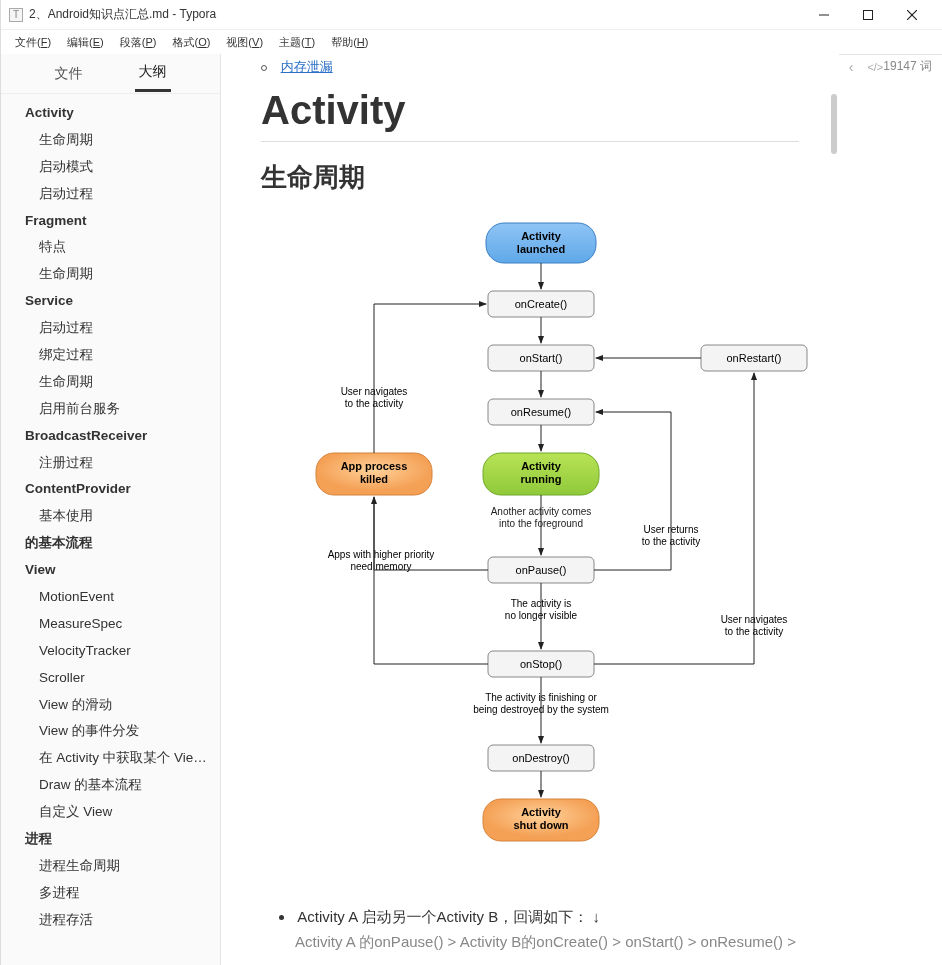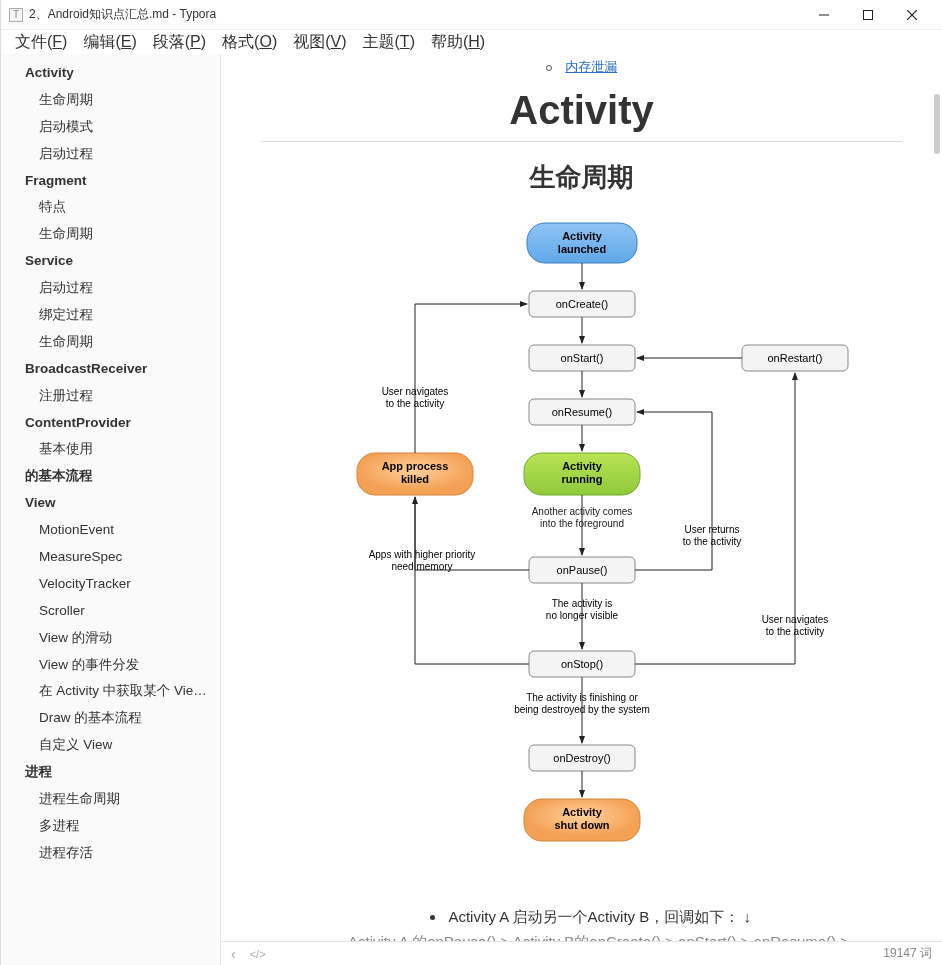--- a/index.html
+++ b/index.html
@@ -3,33 +3,33 @@
 <meta charset="utf-8">
 <style>
 * { margin:0; padding:0; box-sizing:border-box; }
 body { font-family:"Microsoft YaHei",-apple-system,BlinkMacSystemFont,"Segoe UI",sans-serif; font-size:13px; color:#333; background:#fff; width:942px; height:965px; overflow:hidden; display:flex; flex-direction:column; border-left:1px solid #ddd;}
 .titlebar { height:30px; background:#fff; display:flex; align-items:center; padding:0 8px; border-bottom:1px solid #eee;}
 .titlebar .icon { width:14px; height:14px; margin-right:6px; color:#888; font-size:10px; display:flex; align-items:center; justify-content:center; border:1px solid #aaa; background:#f5f5f5;}
 .titlebar .title { flex:1; font-size:12px; color:#333;}
 .win-controls { display:flex; }
 .win-btn { width:44px; height:28px; display:flex; align-items:center; justify-content:center; font-size:10px; color:#222;}
 .win-btn svg { width:10px; height:10px; }
-.menubar { height:24px; display:flex; align-items:center; padding:2px 8px; gap:4px; font-size:16px; color:#333;}
+.menubar { height:24px; display:flex; align-items:center; padding:2px 8px; gap:4px; font-size:11px; color:#333;}
 .menubar .menu-item { padding:2px 6px; }
 .menubar .menu-item u { text-decoration:underline; }
 .main { flex:1; display:flex; overflow:hidden;}
 .sidebar { width:220px; border-right:1px solid #e4e4e4; display:flex; flex-direction:column; background:#fafafa;}
 .side-tabs { display:flex; height:40px; align-items:center; justify-content:center; gap:48px; border-bottom:1px solid #eee;}
 .side-tab { font-size:14px; color:#555; padding:8px 4px;}
 .side-tab.active { color:#222; border-bottom:3px solid #333; font-weight:500;}
 .outline { flex:1; overflow-y:auto; padding:6px 0 20px 0;}
 .outline .item { padding:4px 8px 4px 24px; font-size:13.5px; color:#333; line-height:1.4; cursor:pointer; white-space:nowrap; overflow:hidden; text-overflow:ellipsis;}
 .outline .item.lvl1 { padding-left:24px; font-weight:bold;}
 .outline .item.lvl2 { padding-left:38px;}
-.content { flex:1; display:flex; flex-direction:column; overflow:hidden;text-align:center;}
+.content { flex:1; display:flex; flex-direction:row; overflow:hidden;}
 .editor { flex:1; overflow-y:auto; padding:0 40px 20px 40px; position:relative;}
 .memleak { margin-left:60px; margin-top:6px; color:#2a6fc8; text-decoration:underline;}
 .memleak-bullet { display:inline-block; width:6px; height:6px; border:1px solid #555; border-radius:50%; margin-right:10px; vertical-align:middle;}
 h1.activity { font-size:40px; font-weight:bold; color:#333; margin-top:12px; padding-bottom:8px; border-bottom:1px solid #ddd;}
 h2.lifecycle { font-size:26px; font-weight:bold; color:#333; margin-top:18px;}
 .diagram { margin:20px auto 0; width:560px; position:relative;}
 .statusbar { height:24px; border-top:1px solid #e4e4e4; display:flex; align-items:center; padding:0 10px; font-size:12px; color:#888;}
 .statusbar .left-icons { display:flex; gap:14px; align-items:center; color:#aaa;}
 .statusbar .wc { margin-left:auto;}
 .scroll-ind { position:absolute; right:2px; top:40px; width:6px; height:60px; background:#ccc; border-radius:3px;}
@@ -65,32 +65,37 @@
     <span class="menu-item">编辑(<u>E</u>)</span>
     <span class="menu-item">段落(<u>P</u>)</span>
     <span class="menu-item">格式(<u>O</u>)</span>
     <span class="menu-item">视图(<u>V</u>)</span>
     <span class="menu-item">主题(<u>T</u>)</span>
     <span class="menu-item">帮助(<u>H</u>)</span>
   </div>
 
 <div class="main">
   <div class="sidebar">
+    <div class="side-tabs">
+      <div class="side-tab">文件</div>
+      <div class="side-tab active">大纲</div>
+    </div>
     <div class="outline" id="outline">
         <div class="item lvl1">Activity</div>
         <div class="item lvl2">生命周期</div>
         <div class="item lvl2">启动模式</div>
         <div class="item lvl2">启动过程</div>
         <div class="item lvl1">Fragment</div>
         <div class="item lvl2">特点</div>
         <div class="item lvl2">生命周期</div>
         <div class="item lvl1">Service</div>
         <div class="item lvl2">启动过程</div>
         <div class="item lvl2">绑定过程</div>
         <div class="item lvl2">生命周期</div>
+        <div class="item lvl2">启用前台服务</div>
         <div class="item lvl1">BroadcastReceiver</div>
         <div class="item lvl2">注册过程</div>
         <div class="item lvl1">ContentProvider</div>
         <div class="item lvl2">基本使用</div>
         <div class="item lvl1">的基本流程</div>
         <div class="item lvl1">View</div>
         <div class="item lvl2">MotionEvent</div>
         <div class="item lvl2">MeasureSpec</div>
         <div class="item lvl2">VelocityTracker</div>
         <div class="item lvl2">Scroller</div>

